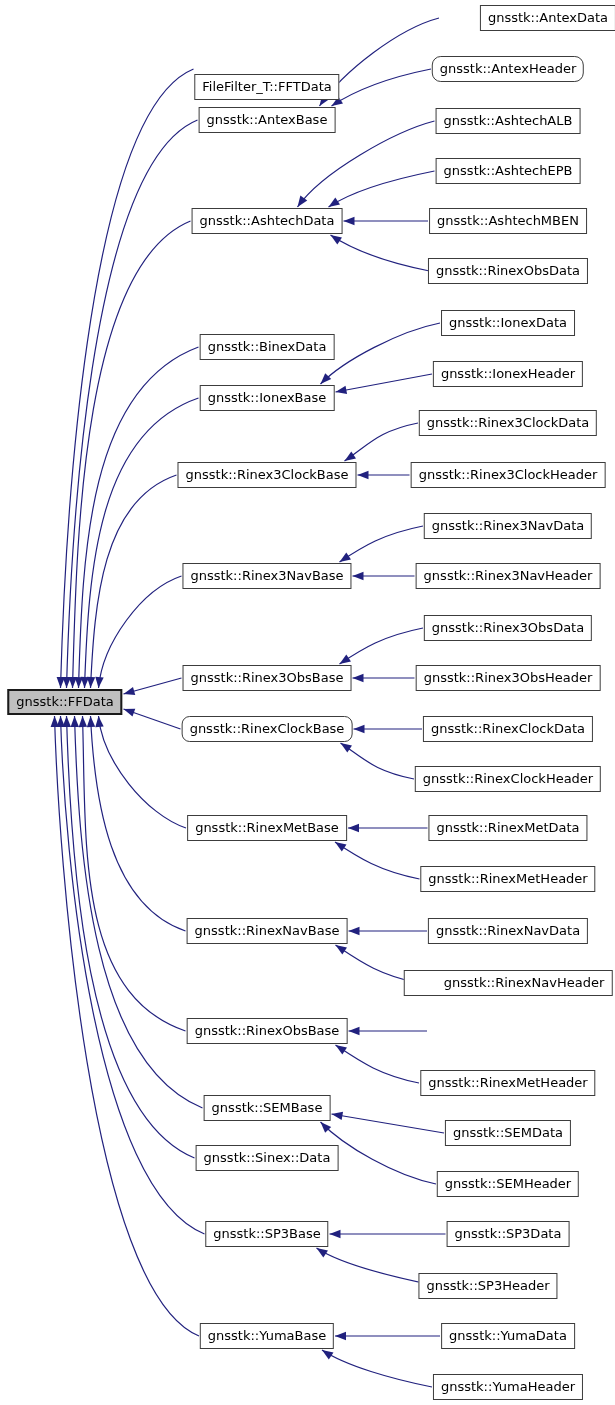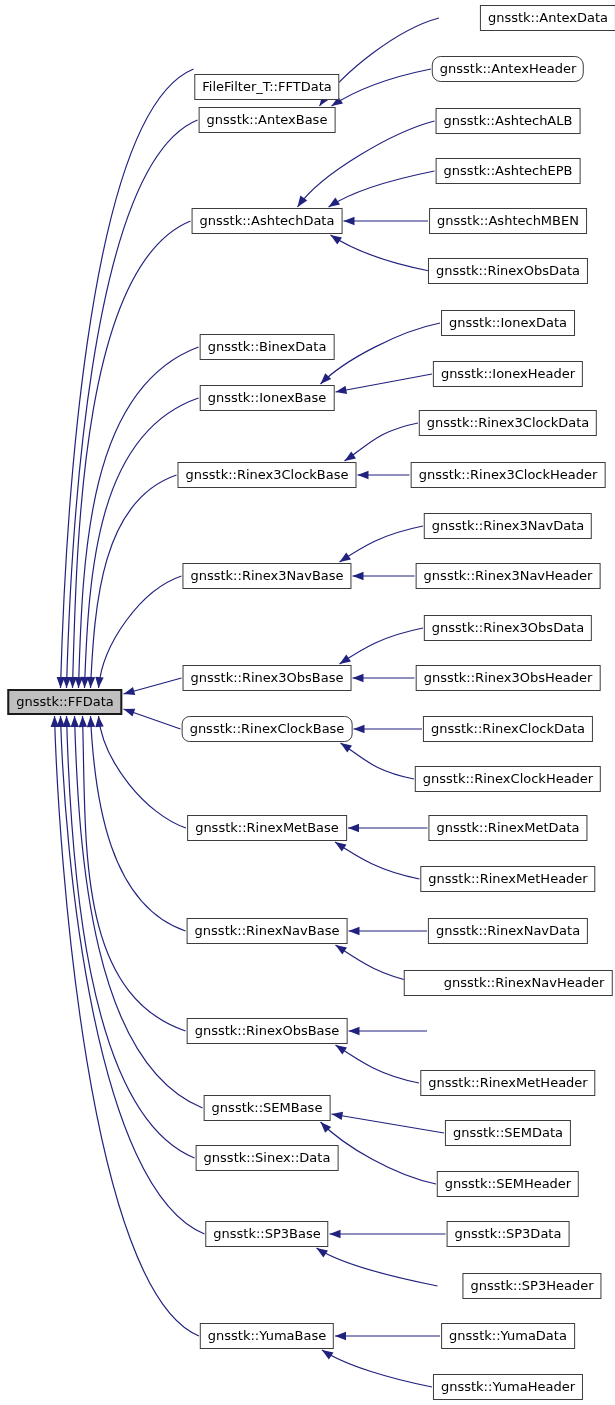--- a/index.html
+++ b/index.html
@@ -248,16 +248,16 @@
     <div class="node" style="left: 508px; top: 729px;">gnsstk::RinexClockData</div>
     <div class="node" style="left: 508px; top: 779px;">gnsstk::RinexClockHeader</div>
     <div class="node" style="left: 508px; top: 828px;">gnsstk::RinexMetData</div>
     <div class="node" style="left: 508px; top: 879px;">gnsstk::RinexMetHeader</div>
     <div class="node" style="left: 508px; top: 931px;">gnsstk::RinexNavData</div>
     <div class="node" style="left: 508px; top: 983px; padding-left: 39px;">gnsstk::RinexNavHeader</div>
     <div class="node" style="left: 508px; top: 1083px;">gnsstk::RinexMetHeader</div>
     <div class="node" style="left: 508px; top: 1133px;">gnsstk::SEMData</div>
     <div class="node" style="left: 508px; top: 1184px;">gnsstk::SEMHeader</div>
     <div class="node" style="left: 508px; top: 1234px;">gnsstk::SP3Data</div>
-    <div class="node" style="left: 532px; top: 1286px;">gnsstk::SP3Header</div>
+    <div class="node" style="left: 488px; top: 1286px;">gnsstk::SP3Header</div>
     <div class="node" style="left: 508px; top: 1336px;">gnsstk::YumaData</div>
     <div class="node" style="left: 508px; top: 1387px;">gnsstk::YumaHeader</div>
   </div>
 
 </body></html>

